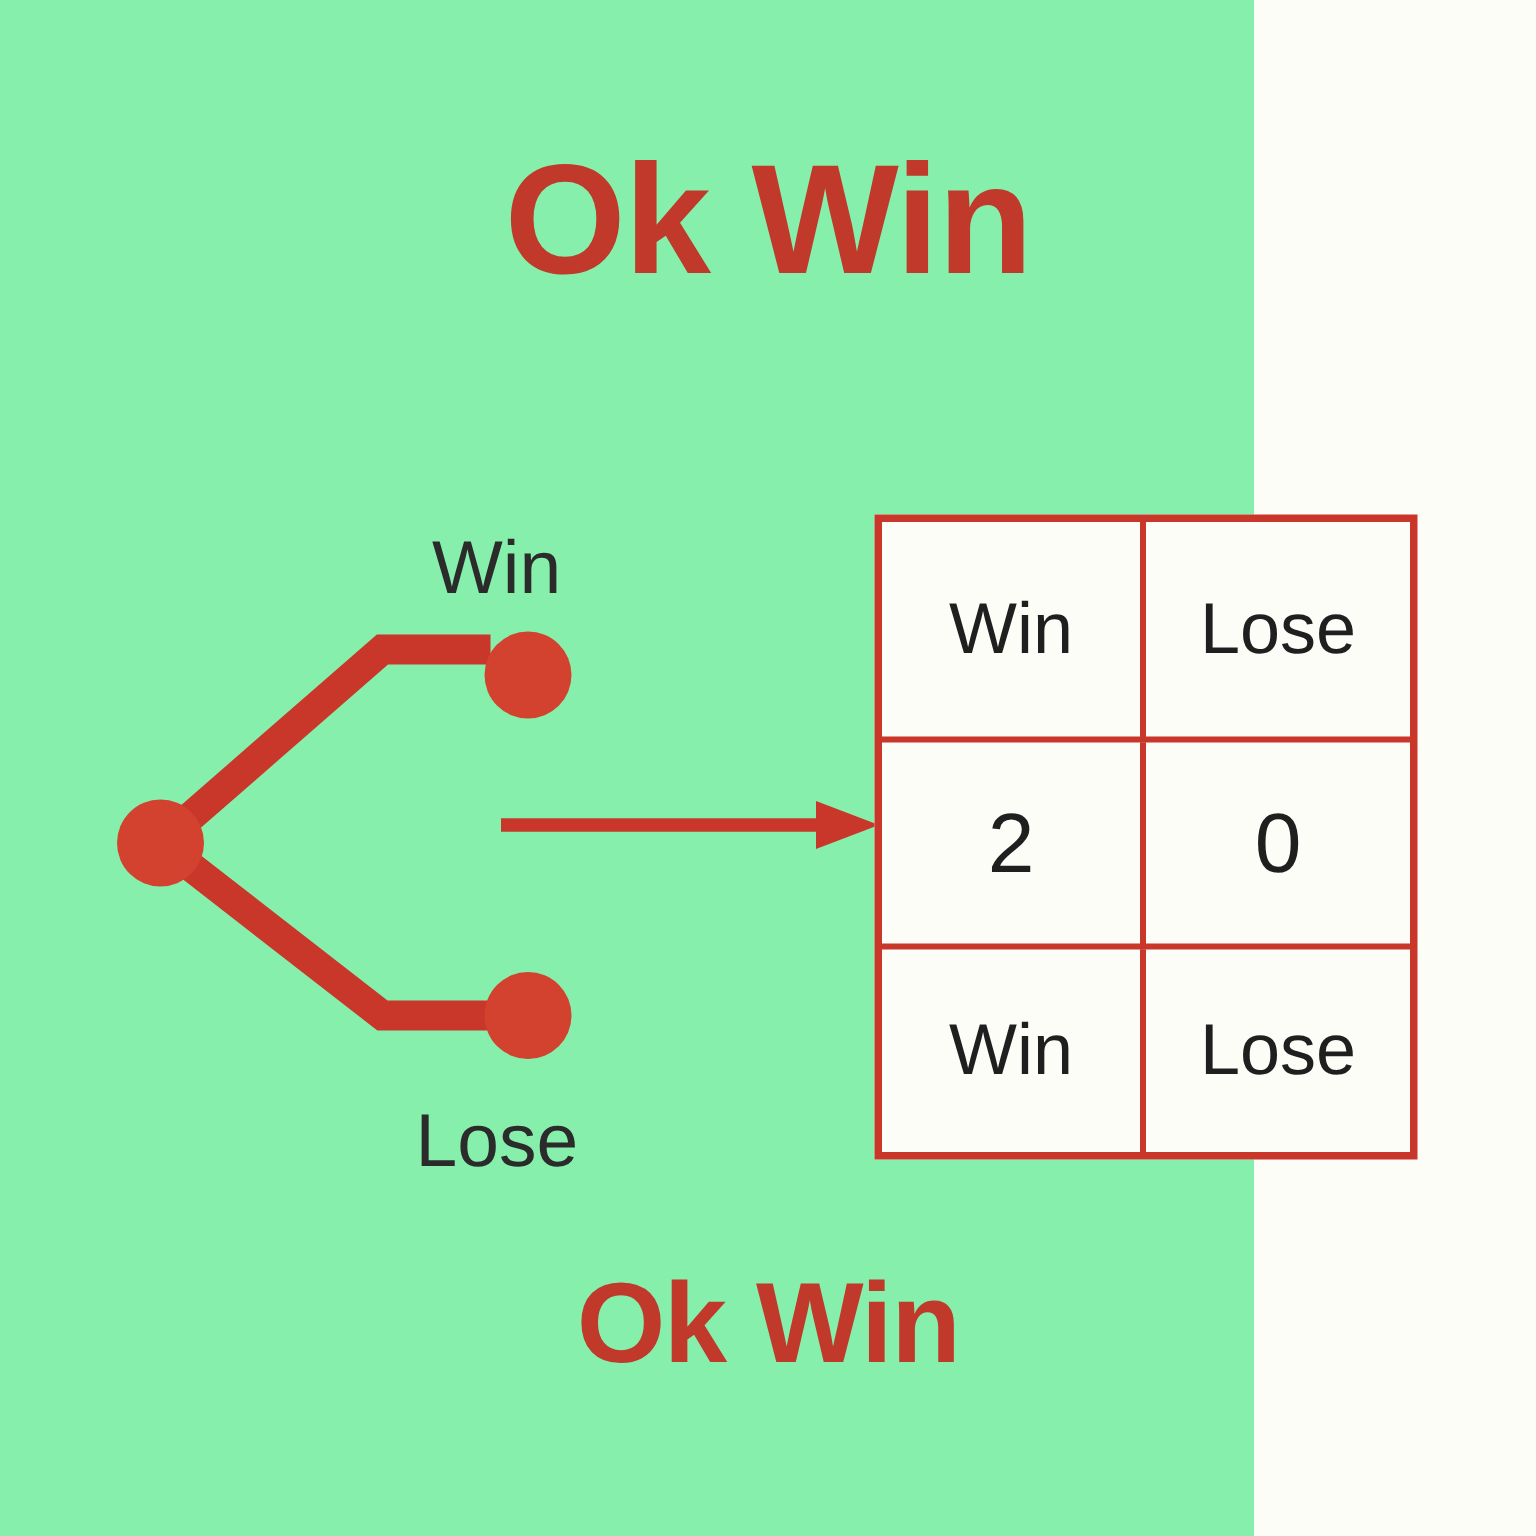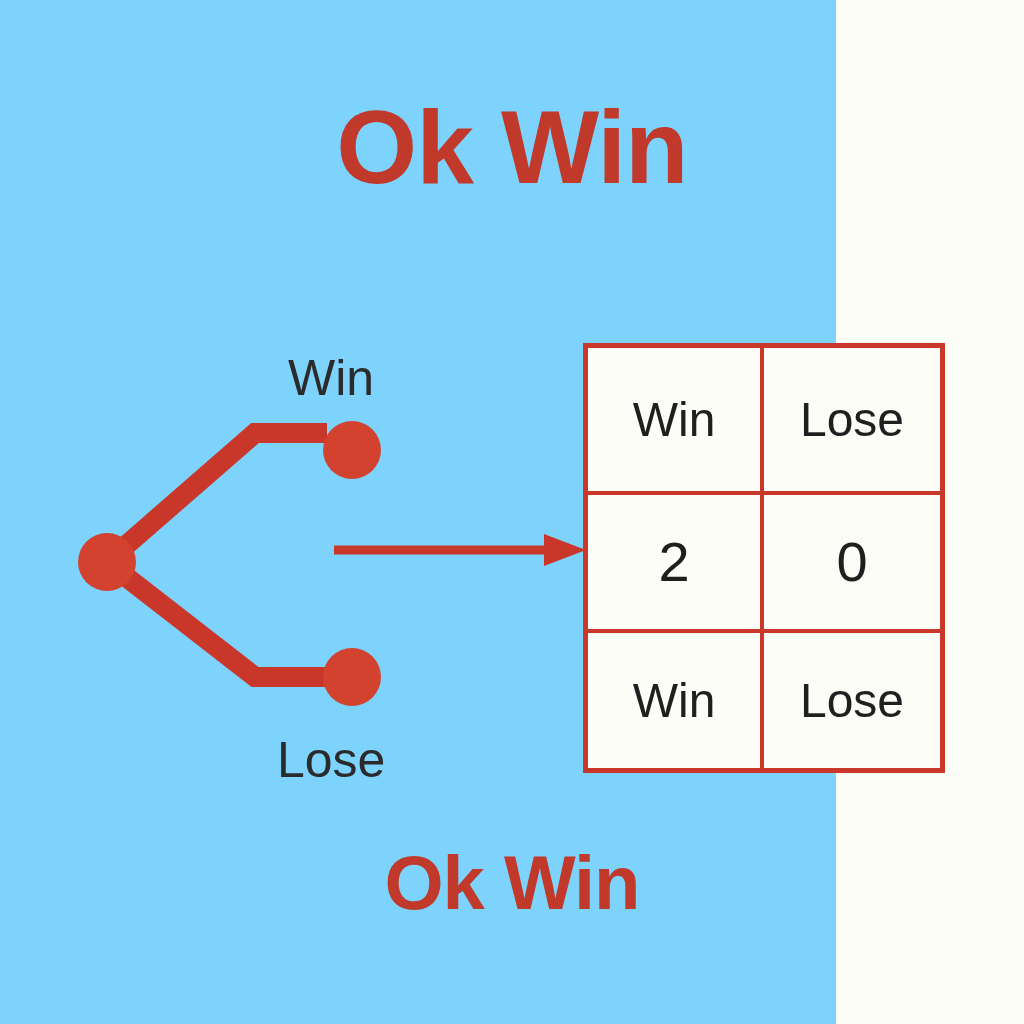--- a/index.html
+++ b/index.html
@@ -13,21 +13,21 @@
     background: #fdfdf8;
     font-family: "Liberation Sans", "DejaVu Sans", sans-serif;
     overflow: hidden;
     position: relative;
   }
 
   #canvas {
     position: relative;
     width: 836px;
     height: 1024px;
-    background: #7dd3fc;
+    background: #86efac;
   }
 
   
   .title {
     position: absolute;
     left: 0;
     width: 1024px;
     text-align: center;
     color: #c0392b;
     font-weight: 700;

